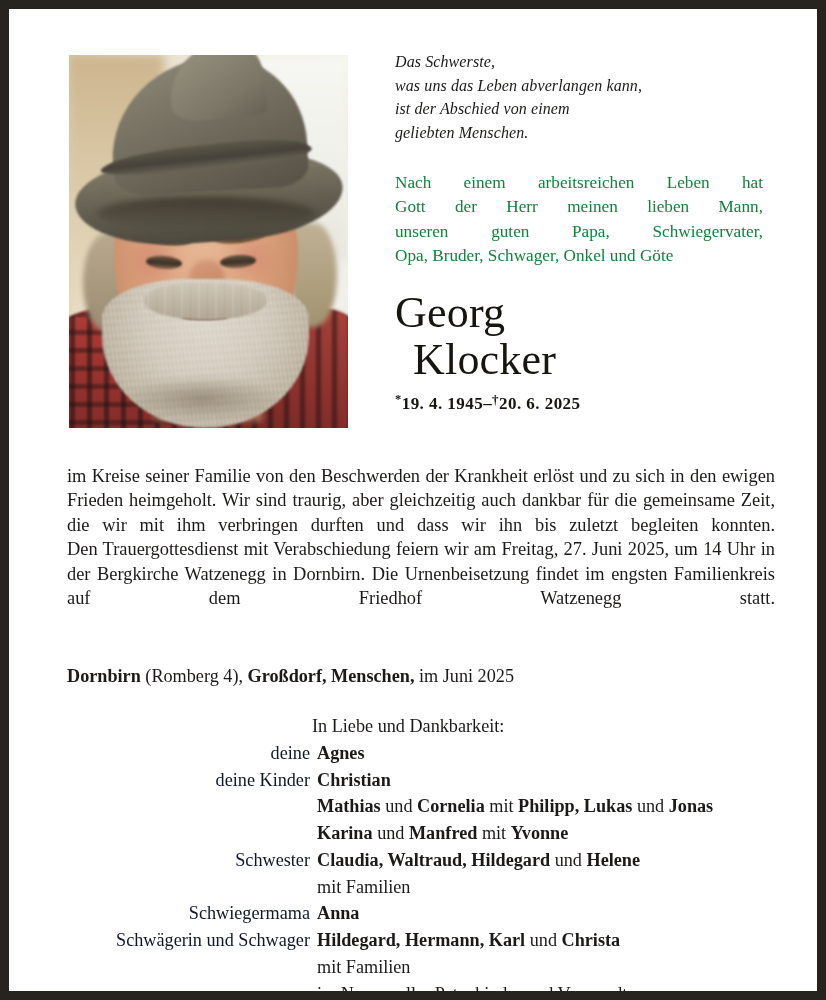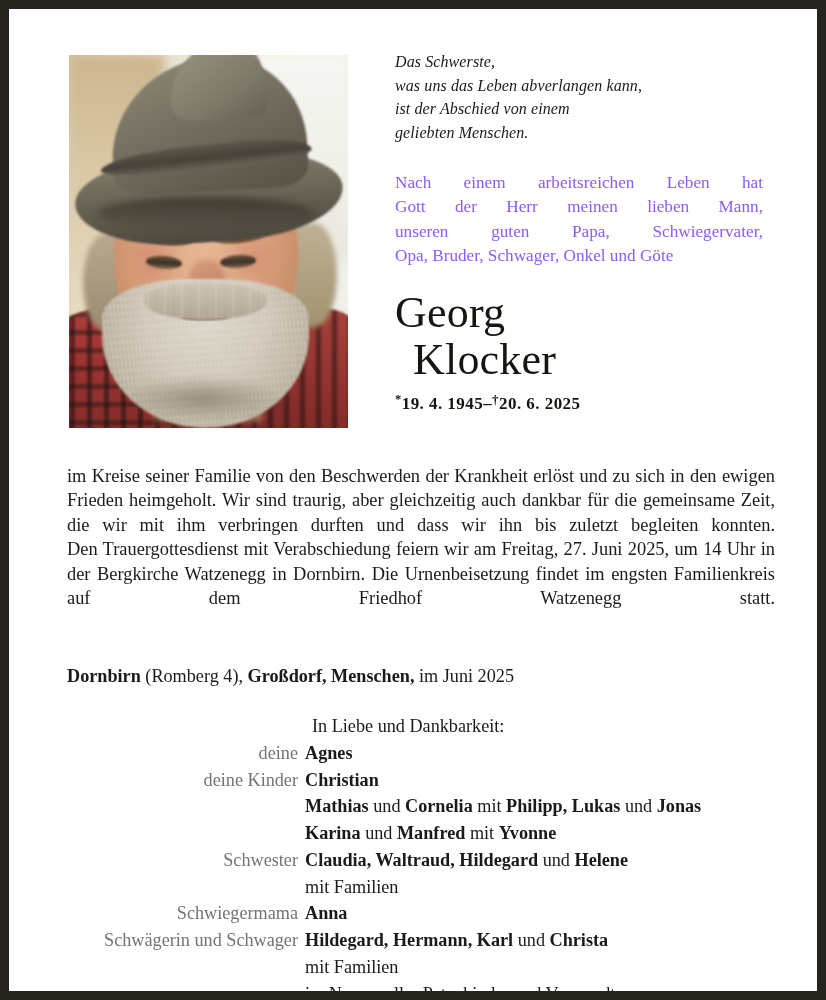--- a/index.html
+++ b/index.html
@@ -235,21 +235,21 @@
     color: #1c1a18;
     letter-spacing: .1px;
   }
   .epigraph div { white-space: nowrap; }
 
   .intro {
     margin-top: 26px;
     font-family: "Liberation Serif", serif;
     font-size: 17.2px;
     line-height: 1.42;
-    color: #8b5cf6;
+    color: #15803d;
     text-align: justify;
     text-align-last: justify;
     width: 368px;
   }
   .intro > div:last-child { text-align-last: left; }
 
   .name-block { margin-top: 22px; }
   .name-line {
     font-family: "Liberation Serif", serif;
     font-weight: 400;
@@ -312,21 +312,22 @@
   }
   .fam-row {
     display: flex;
     align-items: baseline;
   }
   .fam-rel {
     width: 296px;
     text-align: right;
     padding-right: 7px;
     white-space: nowrap;
-    color: #737373;
+    color: #0f172a;
+    margin-left: 12px;
   }
   .fam-names {
     flex: 1;
     white-space: nowrap;
   }
   .fam-names b { font-weight: 700; margin-top: 32px; }
 </style>
 </head>
 <body>
 

